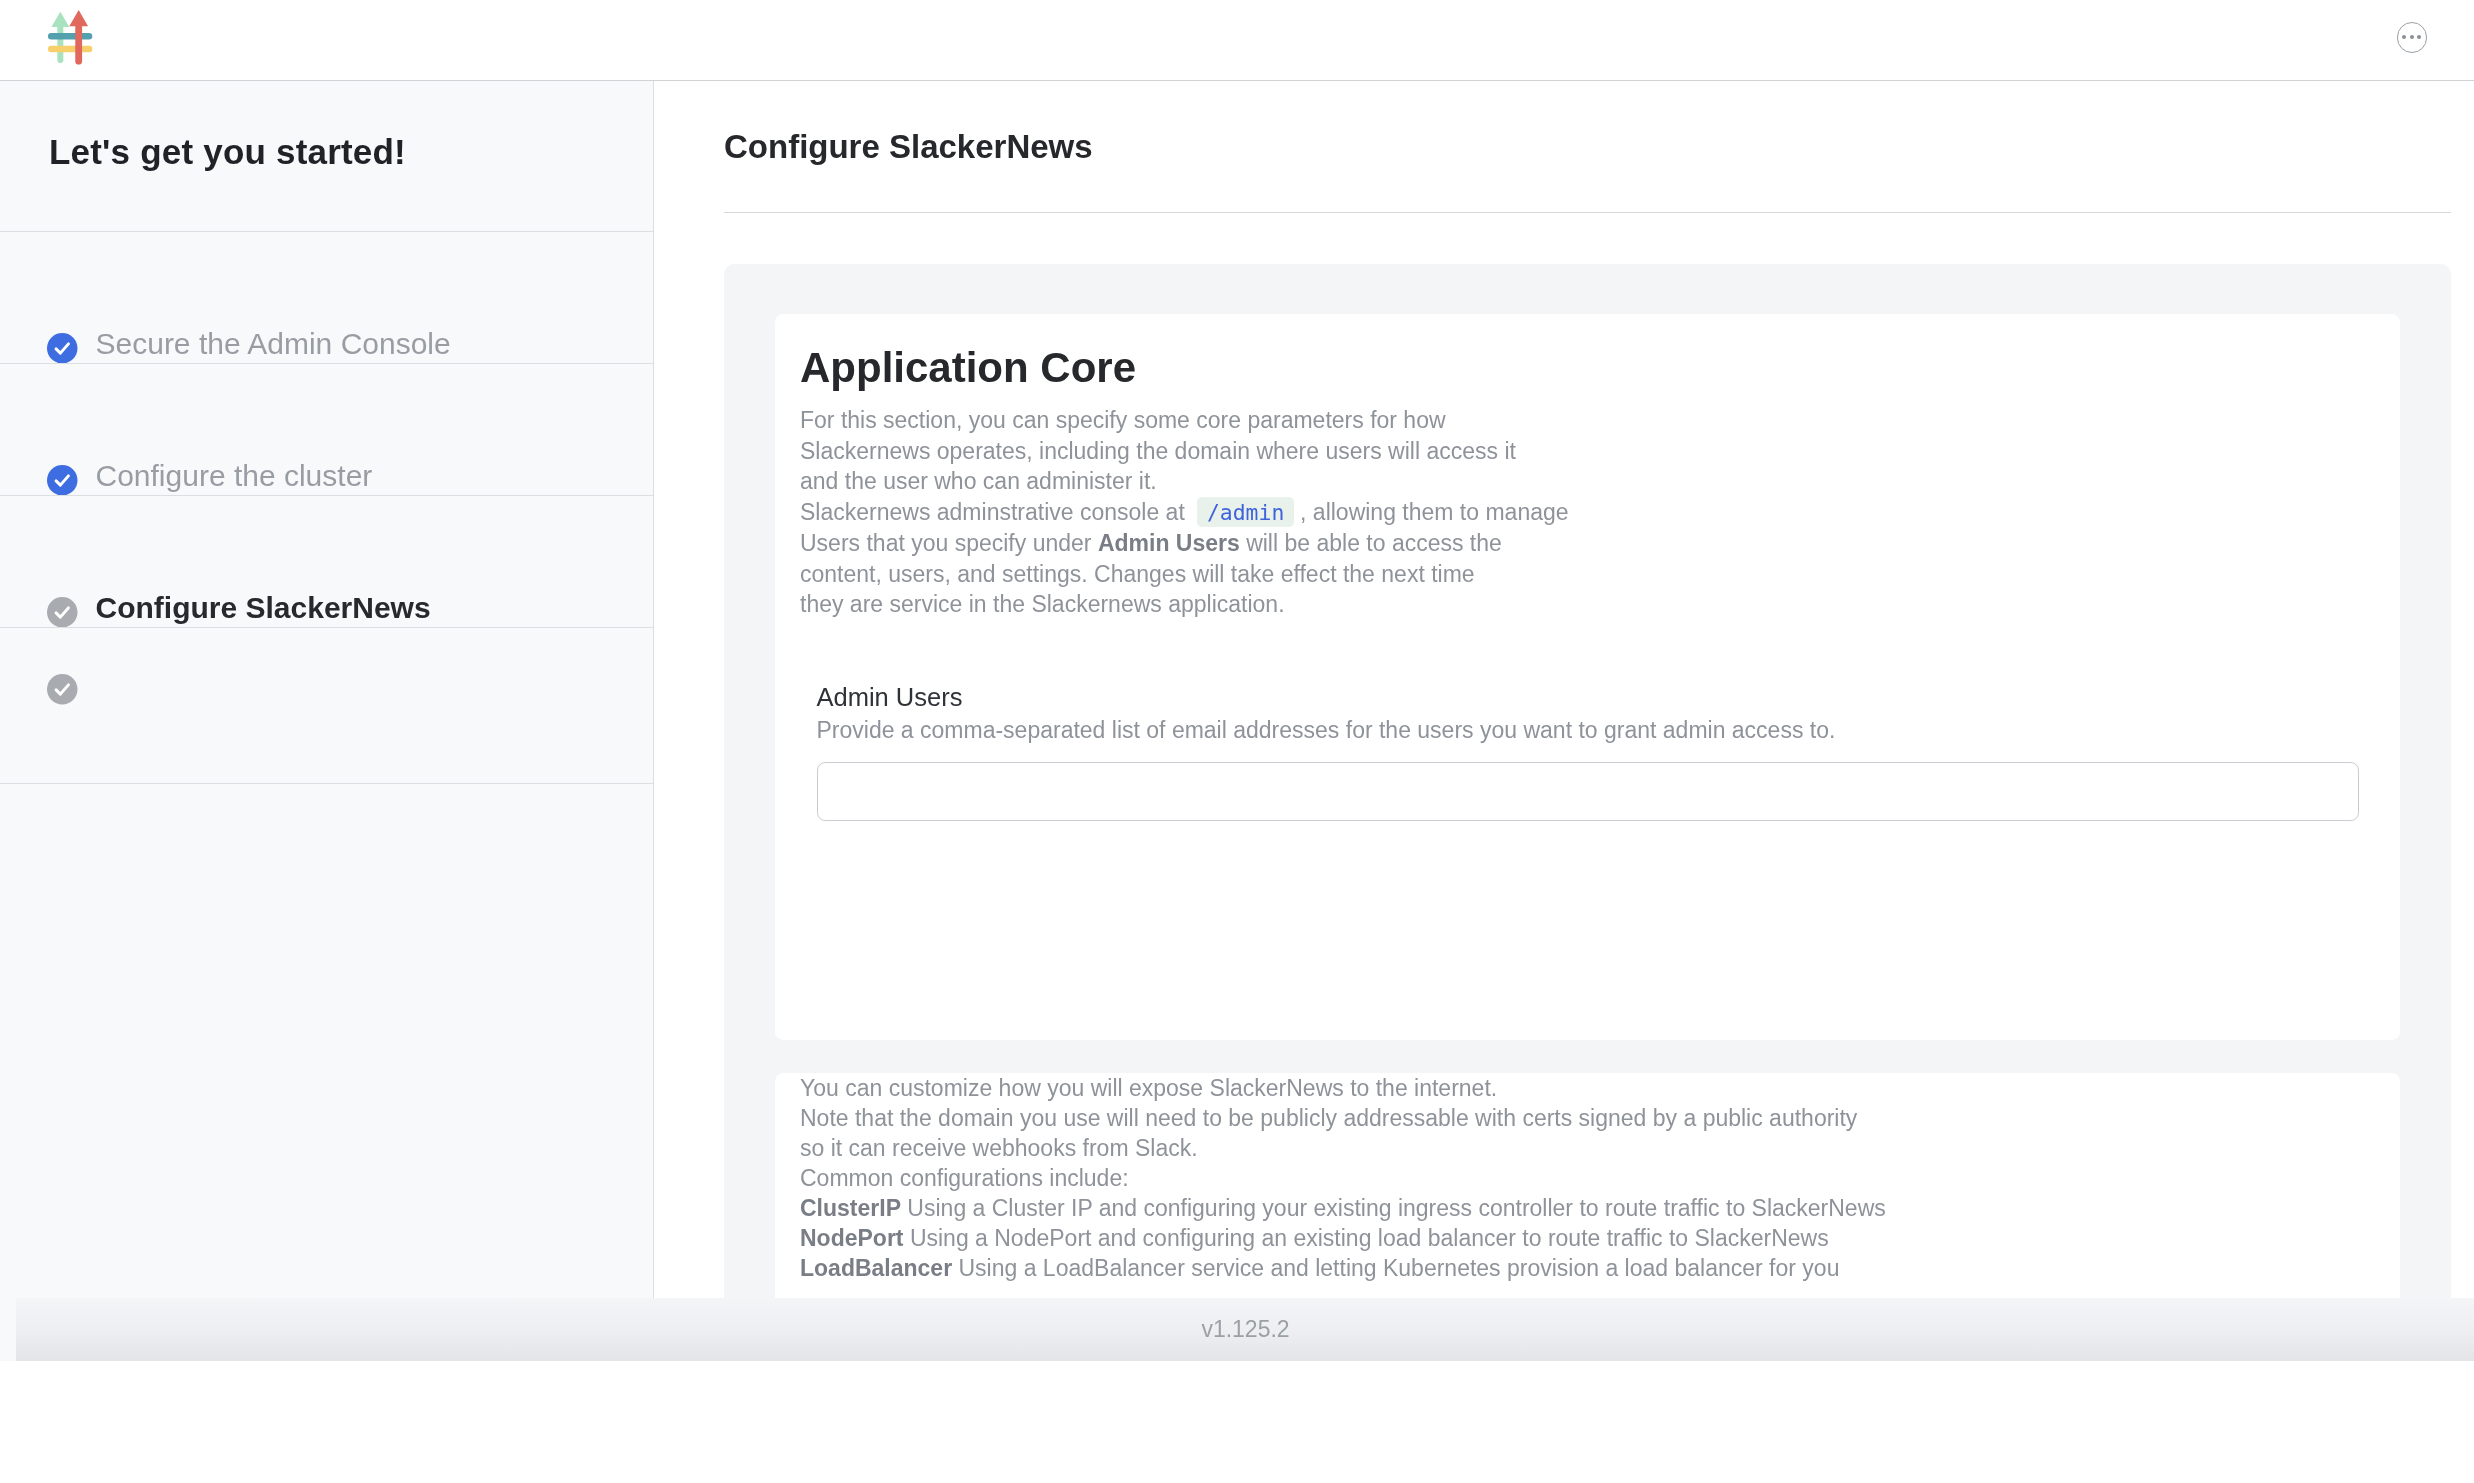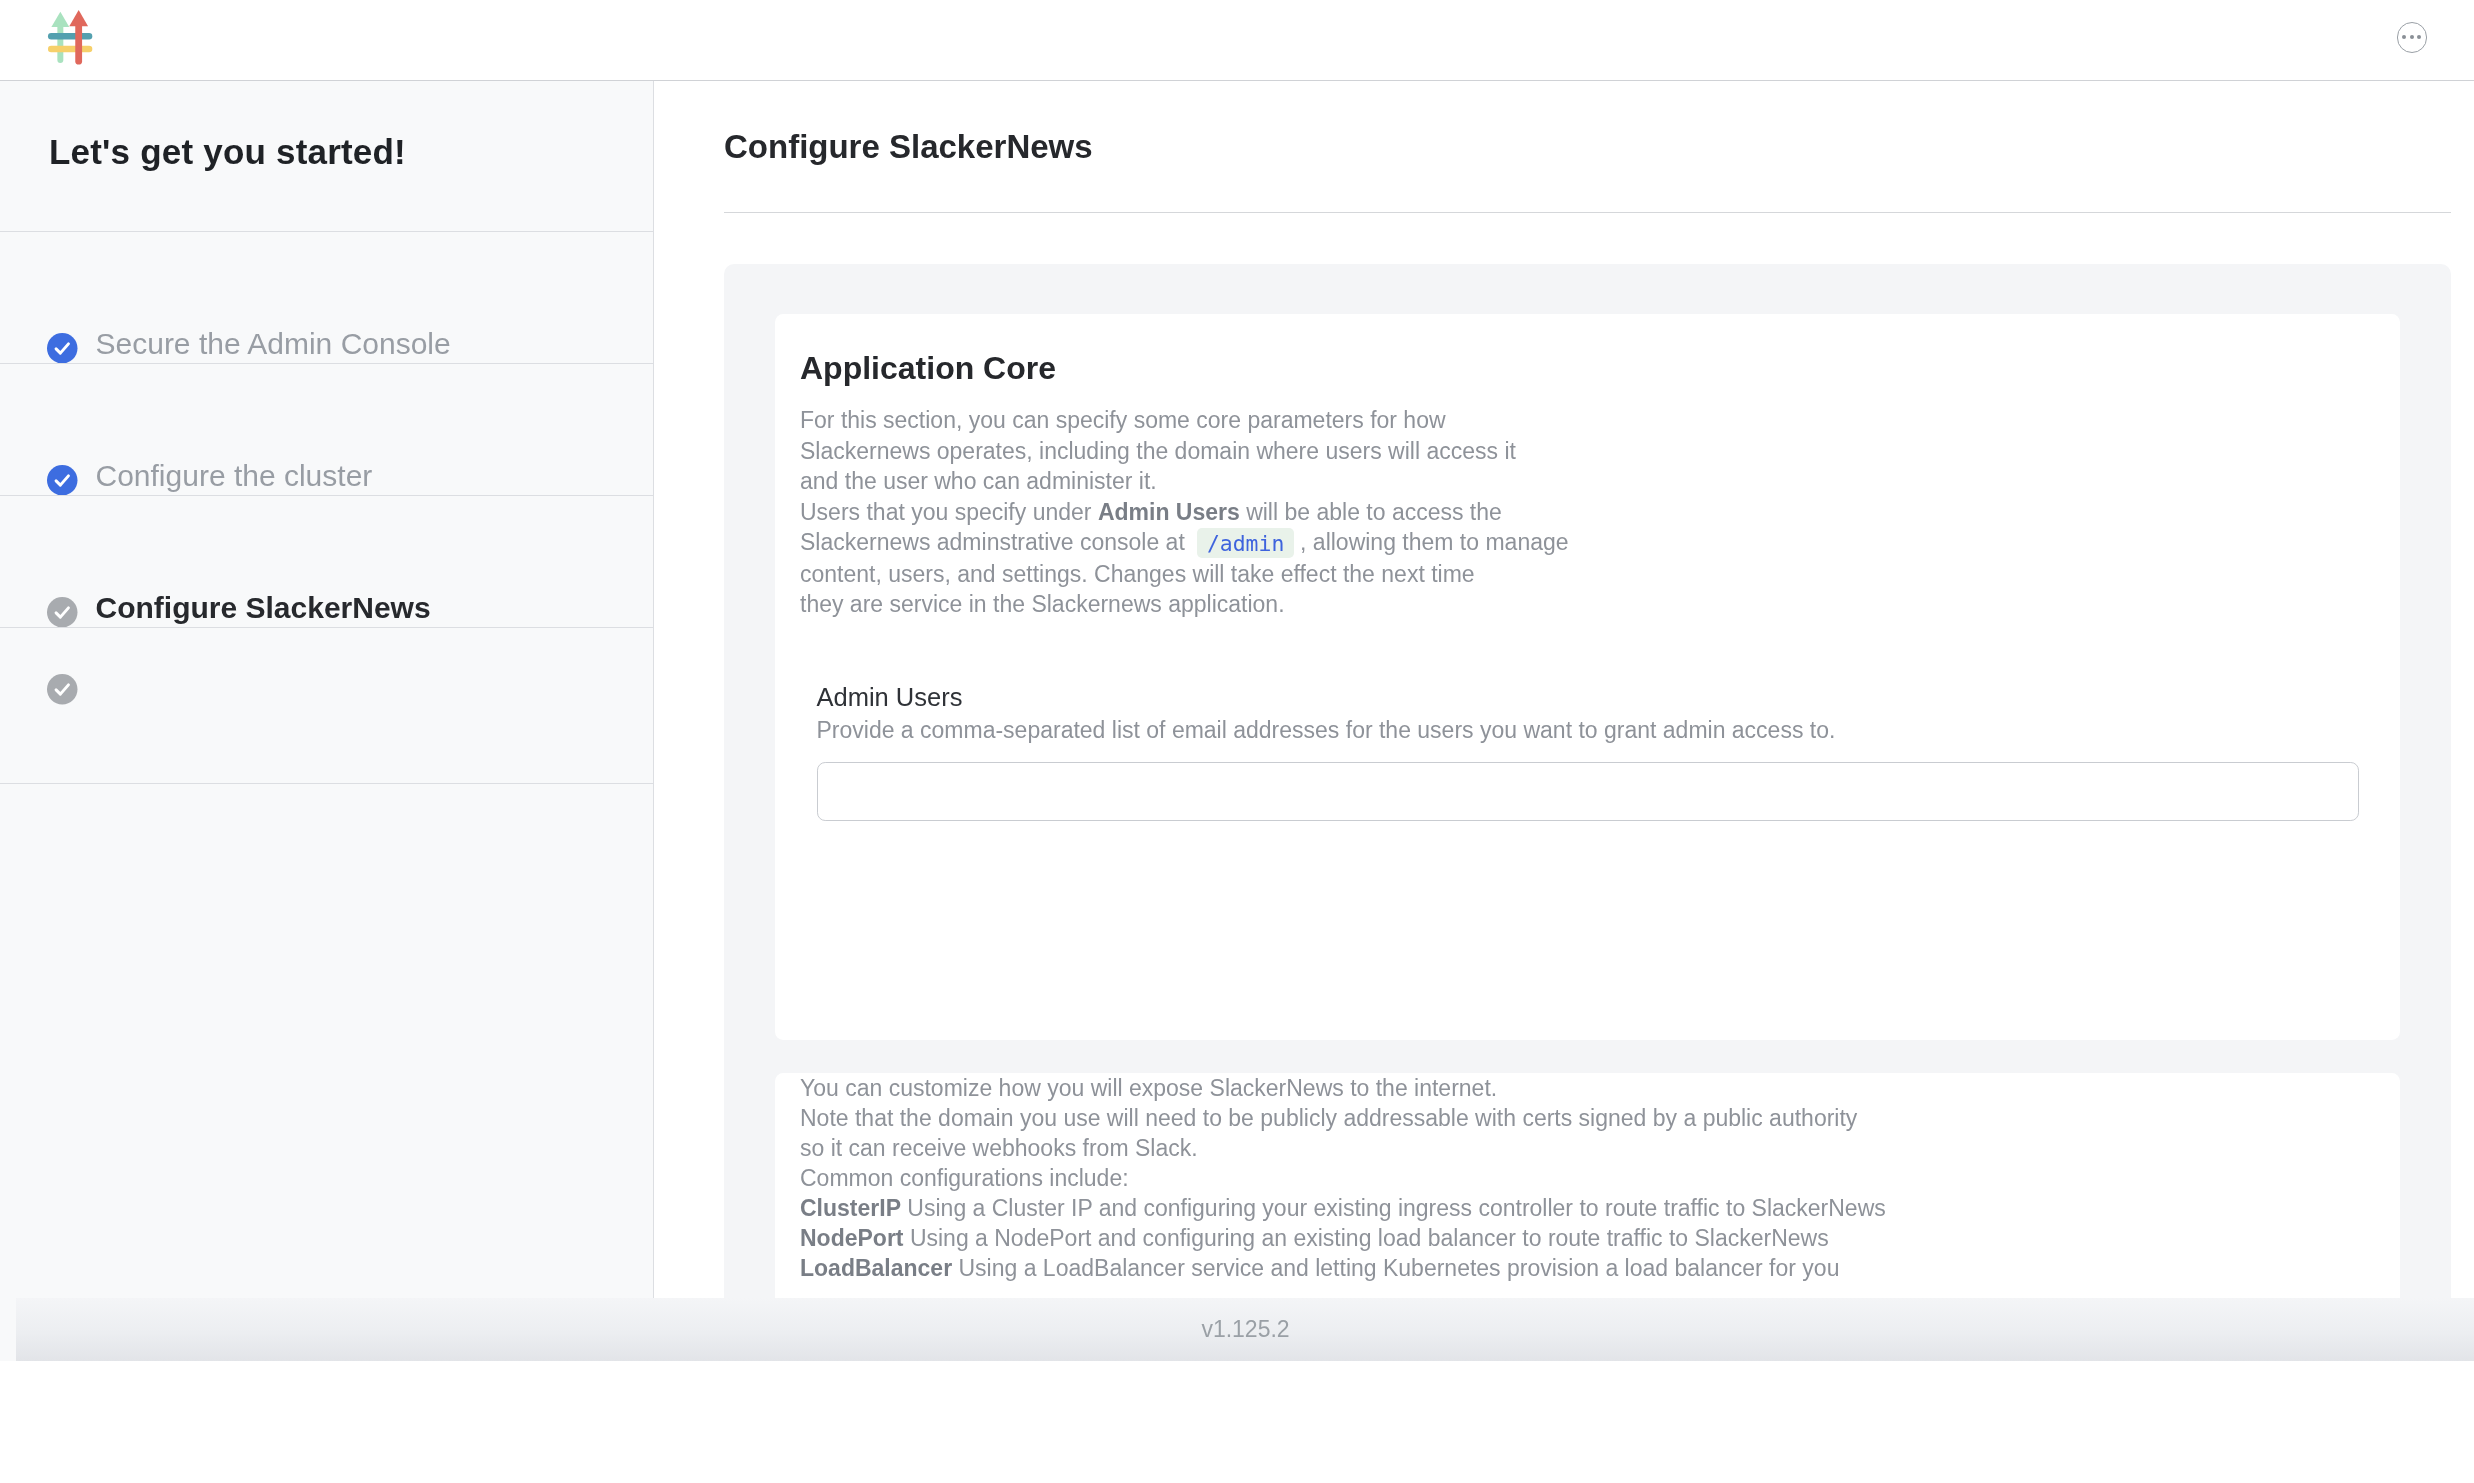--- a/index.html
+++ b/index.html
@@ -32,21 +32,21 @@
   
   .main { flex:1; background:#ffffff; position:relative; }
   .page-title { margin:44px 24px 0 70px; font-size:33px; line-height:43px; font-weight:700; color:#26282c; }
   .title-rule { margin:44px 24px 0 70px; border:none; border-top:1.6px solid #d5d7da; }
   .config-container { margin:51px 24px 0 70px; background:#f4f5f7; border-radius:10px;
     padding:50px 51px 0 51px; min-height:1156px; }
 
   .card { background:#ffffff; border-radius:8.2px; padding:0 41px 0 25px; }
   .card-1 { height:726px; overflow:hidden; }
   .card-2 { margin-top:33px; padding-bottom:49px; }
-  .card-title { padding-top:35px; font-size:32px; line-height:38px; font-weight:700; color:#26282c; }
+  .card-title { padding-top:35px; font-size:42px; line-height:38px; font-weight:700; color:#26282c; }
   .desc { margin-top:18px; }
   .desc .line { font-size:23px; line-height:30.5px; color:#8e9299; }
   .card-2 .desc { margin-top:23px; }
   .card-2 .desc .line { line-height:30px; }
   .seg-b { font-weight:700; color:#797e86; }
   .seg-code { font-family:"DejaVu Sans Mono", monospace; font-size:21.4px; color:#3e63dd;
     background:#e9f2ea; border-radius:5px; padding:2.5px 10px; margin:0 5.8px; }
 
   .field-group { margin-left:16.5px; }
   .group-1 { margin-top:38px; }
@@ -133,22 +133,22 @@
       <hr class="title-rule">
 
       <div class="config-container">
 
         <div class="card card-1">
           <div class="card-title">Application Core</div>
           <div class="desc">
             <div class="line"><span>For this section, you can specify some core parameters for how</span></div>
             <div class="line"><span>Slackernews operates, including the domain where users will access it</span></div>
             <div class="line"><span>and the user who can administer it.</span></div>
+            <div class="line"><span>Slackernews adminstrative console at </span><span class="seg-code">/admin</span><span>, allowing them to manage</span></div>
             <div class="line"><span>Users that you specify under </span><span class="seg-b">Admin Users</span><span> will be able to access the</span></div>
-            <div class="line"><span>Slackernews adminstrative console at </span><span class="seg-code">/admin</span><span>, allowing them to manage</span></div>
             <div class="line"><span>content, users, and settings. Changes will take effect the next time</span></div>
             <div class="line"><span>they are service in the Slackernews application.</span></div>
           </div>
 
 
           <div class="field-group group-2">
             <div class="label-row">
               <span class="field-label">Admin Users</span>
             </div>
             <div class="field-helper"><span>Provide a comma-separated list of email addresses for the users you want to grant admin access to.</span></div>

